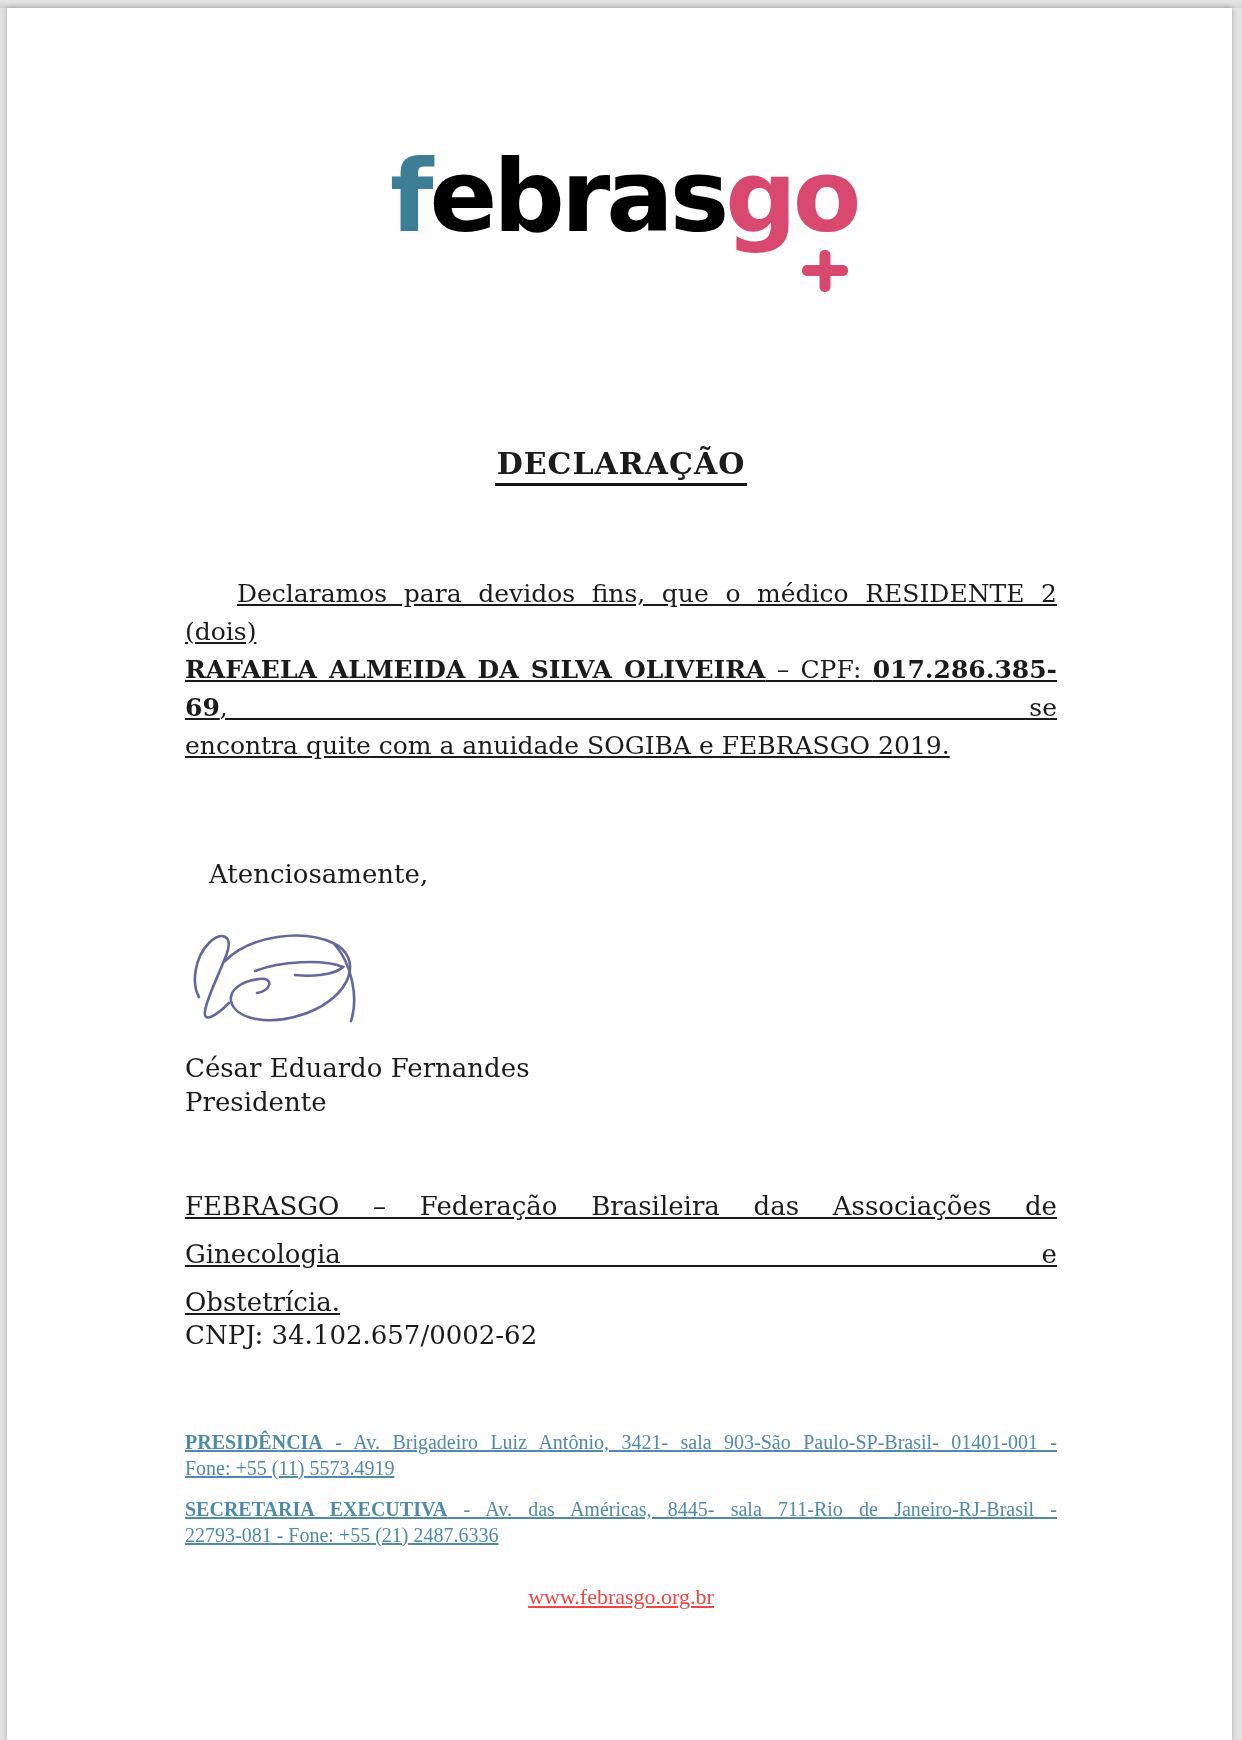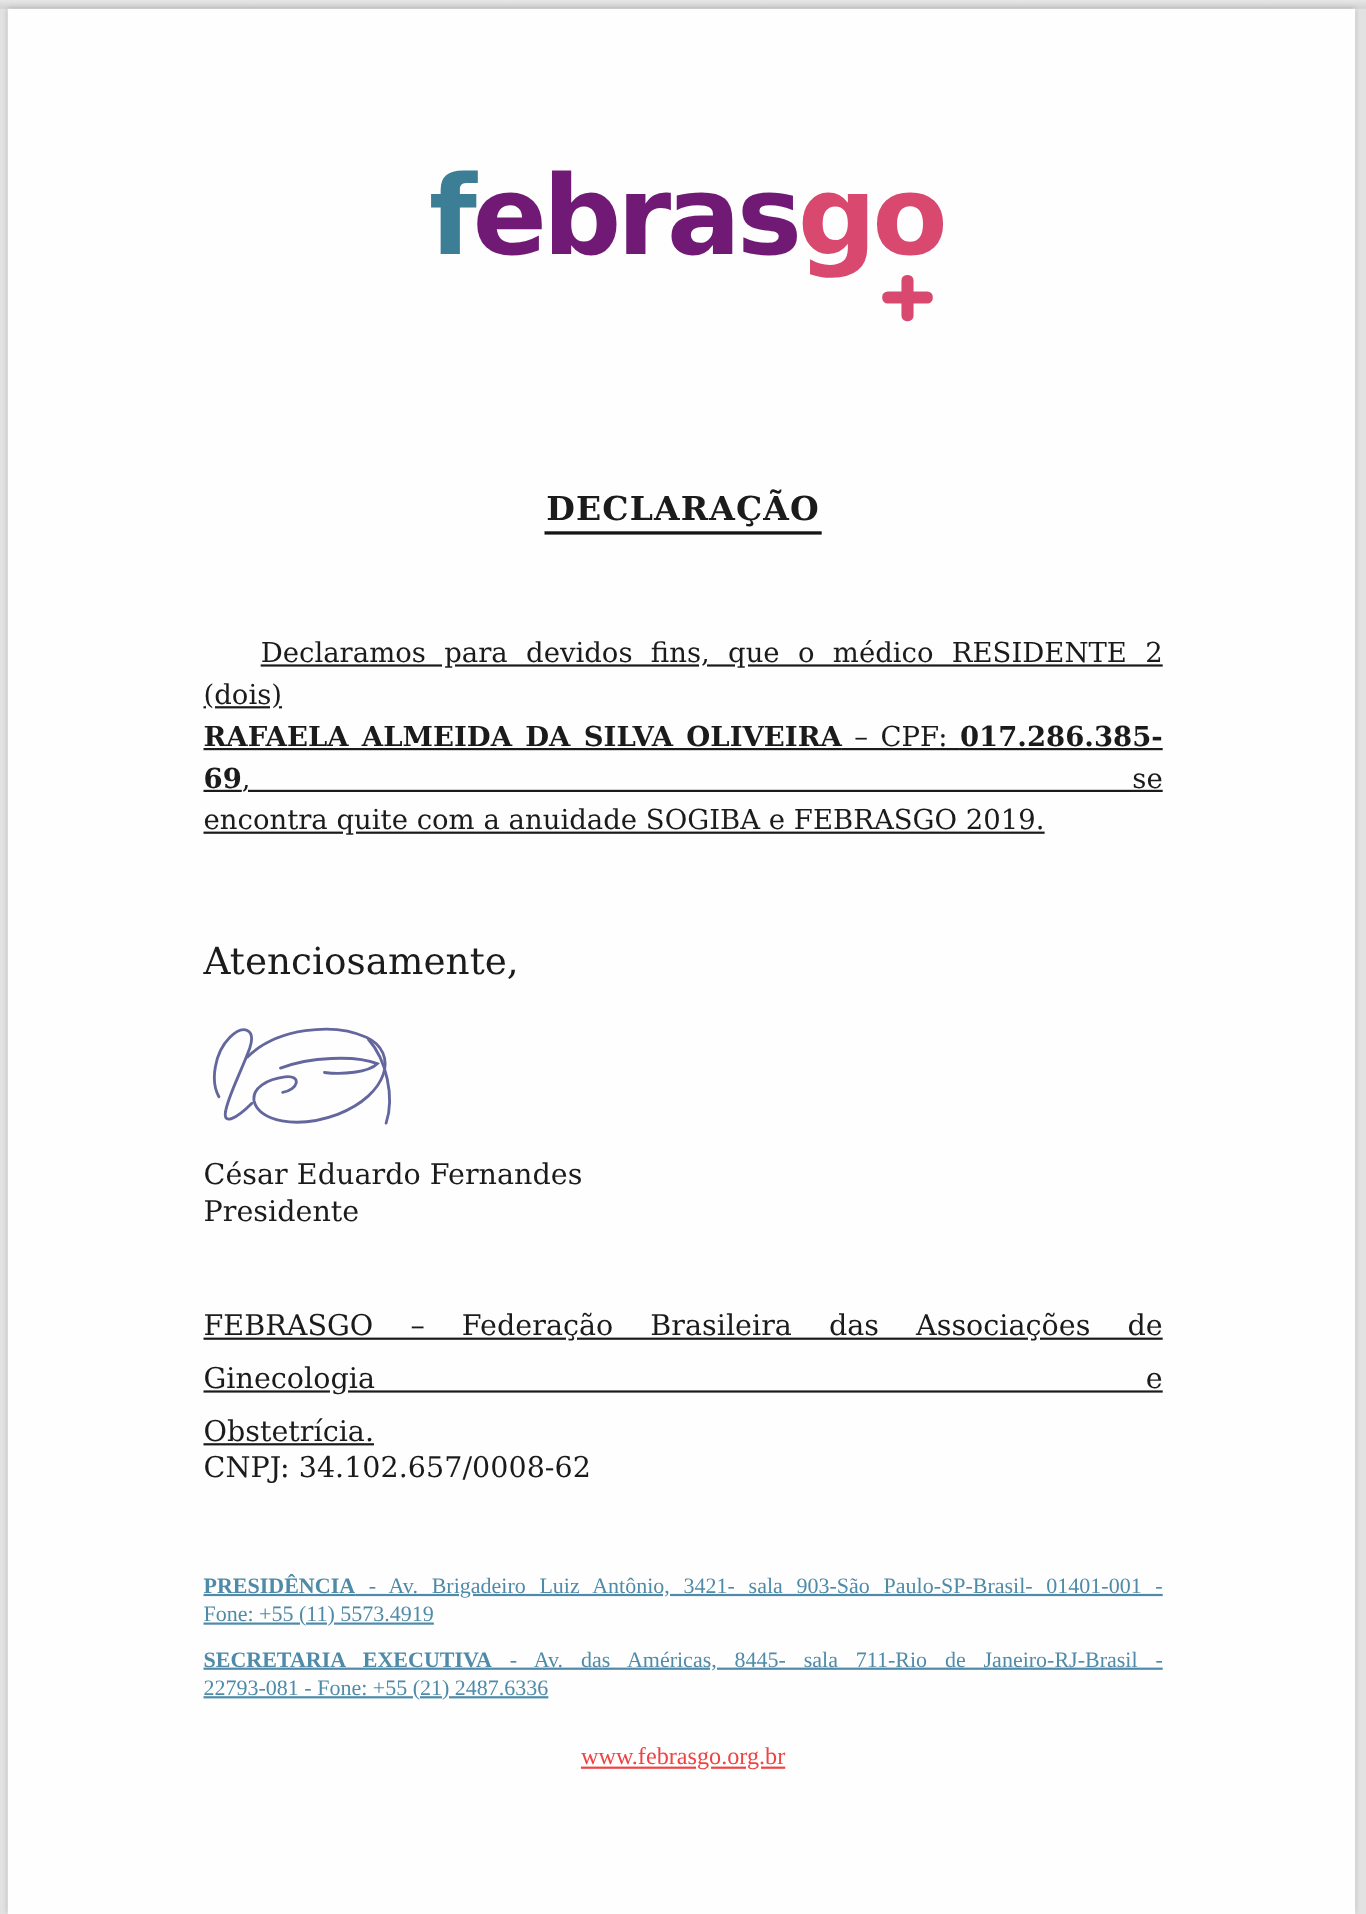--- a/index.html
+++ b/index.html
@@ -24,21 +24,21 @@
   }
   
   .logo-block{position:relative;margin-top:152px;height:170px;}
   .logo-word{
     position:absolute;left:205px;top:-28px;
     font-family:"DejaVu Sans", sans-serif;
     font-weight:bold;font-size:100px;line-height:130px;
     letter-spacing:-4px;white-space:nowrap;
   }
   .lw-f{color:#3b7e95;}
-  .lw-ebras{color:#701a75;}
+  .lw-ebras{color:#000000;}
   .lw-go{color:#d8486f;}
   .female-o{position:relative;display:inline-block;}
   .female-o::before{
     content:"";position:absolute;left:50%;transform:translateX(-50%);
     bottom:-14px;width:46px;height:11px;background:#d8486f;border-radius:5px;
   }
   .female-o::after{
     content:"";position:absolute;left:50%;transform:translateX(-50%);
     bottom:-30px;width:11px;height:42px;background:#d8486f;border-radius:5px;
   }
@@ -50,21 +50,21 @@
   
   .date-line{margin-top:97px;font-size:26px;line-height:32px;text-align:right;}
   .title-row{margin-top:116px;text-align:center;height:40px;}
   .title-row span{
     display:inline-block;font-size:30px;font-weight:bold;letter-spacing:1px;
     border-bottom:3px solid #151515;padding:0 2px 2px 2px;
   }
   .body-par{margin-top:89px;font-size:25px;line-height:38px;}
   .tline{width:100%;text-decoration:underline;}
   .just{text-align:justify;text-align-last:justify;}
-  .closing{margin-top:92px;font-size:34px;line-height:34px;}
+  .closing{margin-top:92px;font-size:26px;line-height:34px;margin-left:24px;}
   .signature{margin-top:28px;height:112px;}
   .signer{margin-top:20px;font-size:26px;line-height:34px;}
   .org-par{margin-top:63px;font-size:26px;line-height:48px;}
   .cnpj-line{margin-top:-6px;font-size:26px;line-height:30px;}
   
   .footer{color:#4f8ba8;font-family:"Liberation Serif", serif;}
   .footer-par{font-size:20px;line-height:26px;}
   .fp1{margin-top:79px;}
   .fp2{margin-top:15px;}
   .website-row{margin-top:36px;text-align:center;}
@@ -112,21 +112,21 @@
 
   <div class="signer">
     <div>César Eduardo Fernandes</div>
     <div>Presidente</div>
   </div>
 
   <div class="org-par">
       <div class="tline just"><span>FEBRASGO – Federação Brasileira das Associações de Ginecologia e</span></div>
       <div class="tline"><span>Obstetrícia.</span></div>
     </div>
-  <div class="cnpj-line">CNPJ: 34.102.657/0008-62</div>
+  <div class="cnpj-line">CNPJ: 34.102.657/0002-62</div>
 
   <div class="footer">
     <div class="footer-par fp1">
         <div class="tline just"><span style="font-weight: bold;">PRESIDÊNCIA</span><span> - Av. Brigadeiro Luiz Antônio, 3421- sala 903-São Paulo-SP-Brasil- 01401-001 -</span></div>
         <div class="tline"><span>Fone: +55 (11) 5573.4919</span></div>
       </div>
     <div class="footer-par fp2">
         <div class="tline just"><span style="font-weight: bold;">SECRETARIA EXECUTIVA</span><span> - Av. das Américas, 8445- sala 711-Rio de Janeiro-RJ-Brasil -</span></div>
         <div class="tline"><span>22793-081 - Fone: +55 (21) 2487.6336</span></div>
       </div>

